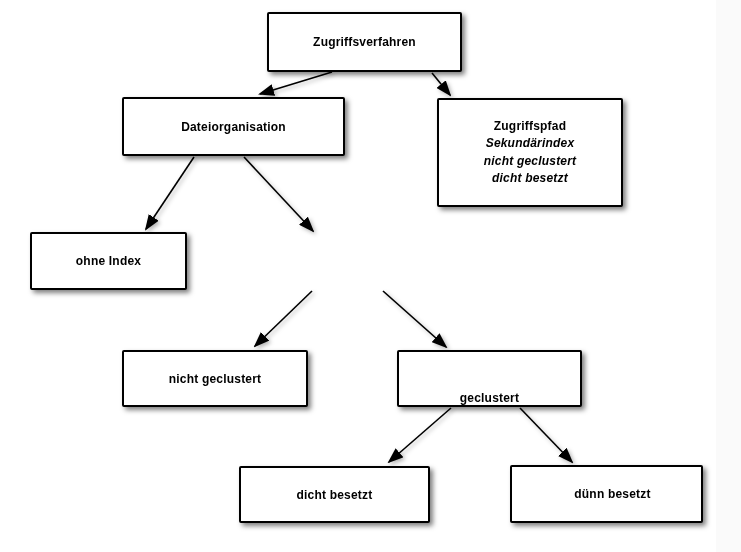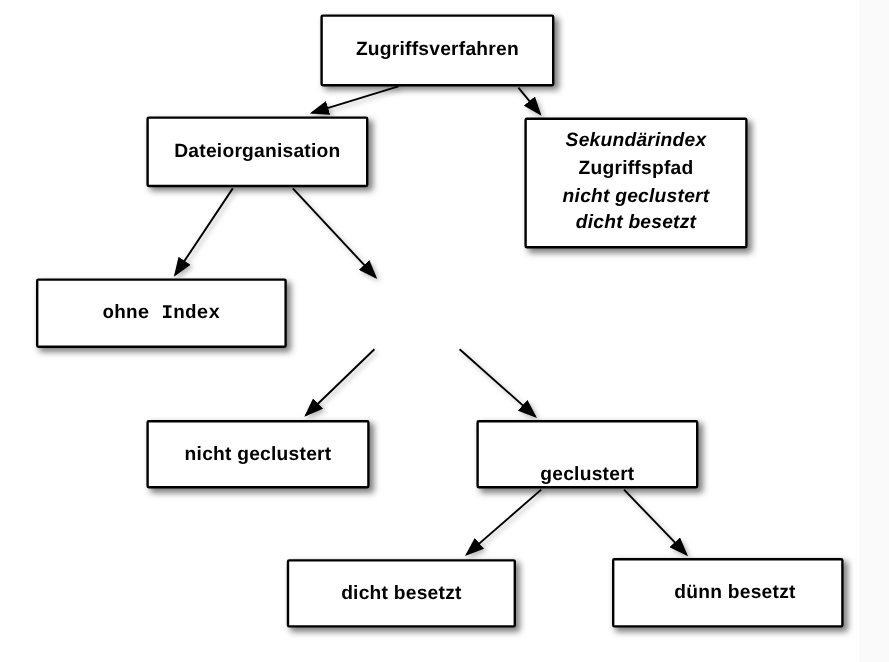--- a/index.html
+++ b/index.html
@@ -37,21 +37,21 @@
     box-sizing: border-box;
     background: #ffffff;
     border: 2px solid #000000;
     border-radius: 2px;
     box-shadow: 3px 3px 5px rgba(0,0,0,0.50);
     display: flex;
     align-items: center;
     justify-content: center;
     text-align: center;
     color: #000000;
-    font-size: 16px;
+    font-size: 12px;
     font-weight: 600;
     letter-spacing: 0.2px;
   }
   .node.multi {
     flex-direction: column;
     line-height: 1.42;
     padding: 4px 6px;
   }
   .node .line { display: block; }
   .node .italic { font-style: italic; }
@@ -76,32 +76,32 @@
     <line x1="312" y1="291" x2="255" y2="346" stroke="#000000" stroke-width="1.6" marker-end="url(#arrowhead)"></line>
     <line x1="383" y1="291" x2="446" y2="347" stroke="#000000" stroke-width="1.6" marker-end="url(#arrowhead)"></line>
     <line x1="451" y1="408" x2="389" y2="462" stroke="#000000" stroke-width="1.6" marker-end="url(#arrowhead)"></line>
     <line x1="520" y1="408" x2="572" y2="462" stroke="#000000" stroke-width="1.6" marker-end="url(#arrowhead)"></line>
   </svg>
 
   <div class="node" style="left:267px; top:12px; width:195px; height:60px;">
     <span class="line">Zugriffsverfahren</span>
   </div>
 
-  <div class="node" style="left:122px; top:97px; width:185px; height:59px;">
+  <div class="node" style="left:122px; top:97px; width:223px; height:59px;">
     <span class="line">Dateiorganisation</span>
   </div>
 
   <div class="node multi" style="left:437px; top:98px; width:186px; height:109px;">
+    <span class="line">Zugriffspfad</span>
     <span class="line italic">Sekundärindex</span>
-    <span class="line">Zugriffspfad</span>
     <span class="line italic">nicht geclustert</span>
     <span class="line italic">dicht besetzt</span>
   </div>
 
-  <div class="node" style="left:30px; top:232px; width:209px; height:58px;font-family:Liberation Mono, monospace;">
+  <div class="node" style="left:30px; top:232px; width:157px; height:58px;">
     <span class="line">ohne Index</span>
   </div>
 
 
   <div class="node" style="left:122px; top:350px; width:186px; height:57px;">
     <span class="line">nicht geclustert</span>
   </div>
 
   <div class="node" style="left:397px; top:350px; width:185px; height:57px;align-items:flex-end;">
     <span class="line">geclustert</span>

